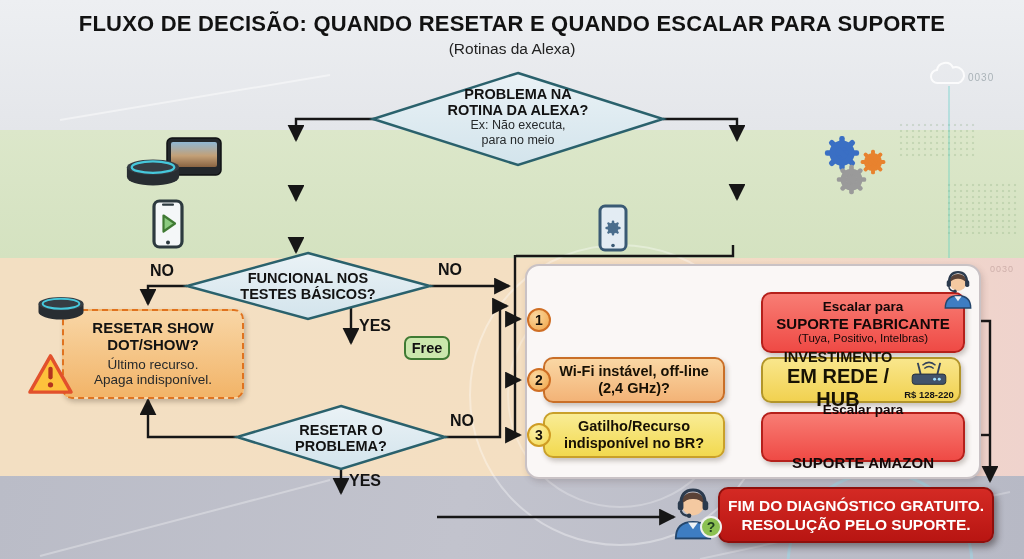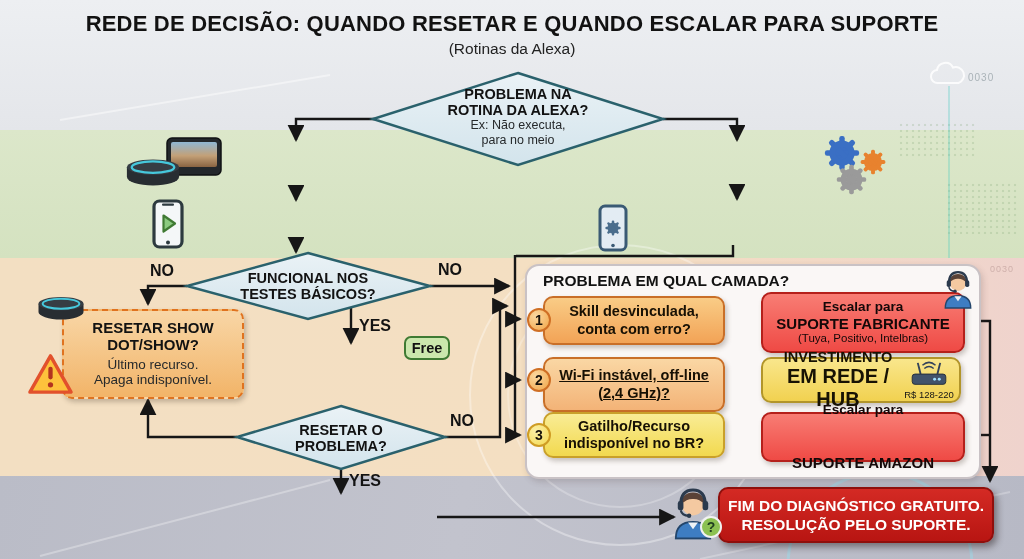--- a/index.html
+++ b/index.html
@@ -37,21 +37,21 @@
   <div class="dotgrid" style="left:946px;top:182px;width:72px;height:52px;"></div>
   <div class="abs" style="left:948px;top:86px;width:2px;height:172px;background:#3ec8c0;opacity:.28;z-index:1;"></div>
   <div class="abs" style="left:928px;top:60px;width:40px;height:28px;z-index:1;opacity:.85;">
     <svg width="40" height="28" viewBox="0 0 40 26">
         <path d="M10 22 a6.5 6.5 0 0 1 -1 -13 a8.5 8.5 0 0 1 16 -2.5 a6.5 6.5 0 0 1 5.5 15.5 z" fill="none" stroke="#ffffff" stroke-width="2"></path>
       </svg>
   </div>
   <div class="abs" style="left:968px;top:72px;font-size:10px;color:#aab3b8;z-index:1;letter-spacing:1px;">0030</div>
   <div class="abs" style="left:990px;top:264px;font-size:9px;color:#cfb0ab;z-index:1;letter-spacing:1px;">0030</div>
 
-  <div class="abs title-line" style="left:0;top:12px;width:1024px;text-align:center;font-size:22px;letter-spacing:.2px;z-index:4;">REDE DE DECISÃO: QUANDO RESETAR E QUANDO ESCALAR PARA SUPORTE</div>
+  <div class="abs title-line" style="left:0;top:12px;width:1024px;text-align:center;font-size:22px;letter-spacing:.2px;z-index:4;">FLUXO DE DECISÃO: QUANDO RESETAR E QUANDO ESCALAR PARA SUPORTE</div>
   <div class="abs" style="left:0;top:40px;width:1024px;text-align:center;font-size:15.5px;color:#222;z-index:4;">(Rotinas da Alexa)</div>
 
   <svg class="abs" width="1024" height="559" viewBox="0 0 1024 559" style="left:0;top:0;z-index:2;">
     <defs>
       <marker id="ah" markerWidth="8" markerHeight="8" refX="6.2" refY="3.5" orient="auto">
         <path d="M0,0 L7,3.5 L0,7 Z" fill="#161616"></path>
       </marker>
       <linearGradient id="dg" x1="0" y1="0" x2="0" y2="1">
         <stop offset="0" stop-color="#eaf2f6"></stop>
           <stop offset="1" stop-color="#d3e4ec"></stop>
@@ -159,50 +159,48 @@
 
   <div class="green-box ctr shadow" style="left:270px;top:347px;width:163px;height:46px;font-size:15.5px;line-height:1.2;padding:0 18px;box-sizing:border-box;">Testar Skill e Rediscovery</div>
   <div class="abs ctr" style="left:404px;top:336px;width:46px;height:24px;background:#cbe7ad;border:2px solid #3f7a33;border-radius:7px;font-size:14.5px;font-weight:bold;color:#121212;z-index:4;box-sizing:border-box;">Free</div>
 
   <div class="green-box ctr shadow" style="left:238px;top:498px;width:199px;height:38px;font-size:16px;white-space:nowrap;">Rotina volta a funcionar</div>
   <div class="abs col" style="left:718px;top:487px;width:272px;height:52px;background:linear-gradient(180deg,#d42a24,#b81512);border:2px solid #8f0f0c;border-radius:10px;z-index:3;box-shadow:3px 4px 7px rgba(30,20,20,.45);">
     <span style="color:#fff;font-weight:bold;font-size:15.5px;line-height:1.25;">FIM DO DIAGNÓSTICO GRATUITO.</span>
     <span style="color:#fff;font-weight:bold;font-size:15.5px;line-height:1.25;">RESOLUÇÃO PELO SUPORTE.</span>
   </div>
 
-  <div class="abs title-line" style="left:543px;top:272px;font-size:15.5px;z-index:3;">PROBLEMA EM QUAL CAMADA?</div>
 
   <div class="numc ctr" style="left:527px;top:308px;background:radial-gradient(circle at 35% 30%,#fbd9a0,#f0a447);border:2px solid #cf6f25;box-sizing:border-box;">1</div>
-  <div class="qbox ctr shadow" style="left:543px;top:296px;width:182px;height:49px;background:linear-gradient(180deg,#f9cc86,#f2a356);border:2px solid #c96f28;font-weight:bold;font-size:14.5px;color:#171004;line-height:1.2;padding:0 14px;box-sizing:border-box;">Skill desvinculada, conta com erro?</div>
   <div class="qbox col shadow red-res" style="left:761px;top:292px;width:200px;height:57px;">
     <span style="font-weight:bold;font-size:13.5px;line-height:1.15;">Escalar para</span>
     <span style="font-weight:bold;font-size:15px;line-height:1.15;">SUPORTE FABRICANTE</span>
     <span style="font-size:11.5px;line-height:1.2;">(Tuya, Positivo, Intelbras)</span>
   </div>
 
   <div class="numc ctr" style="left:527px;top:368px;background:radial-gradient(circle at 35% 30%,#fbd9a0,#f0a447);border:2px solid #cf6f25;box-sizing:border-box;">2</div>
-  <div class="qbox ctr shadow" style="left:543px;top:357px;width:182px;height:55px;background:linear-gradient(180deg,#fad7a4,#f3b377);border:2px solid #c96f28;font-weight:bold;font-size:14.5px;color:#171004;line-height:1.2;padding:0 10px;box-sizing:border-box;text-decoration:underline;">Wi-Fi instável, off-line (2,4 GHz)?</div>
+  <div class="qbox ctr shadow" style="left:543px;top:357px;width:182px;height:46px;background:linear-gradient(180deg,#fad7a4,#f3b377);border:2px solid #c96f28;font-weight:bold;font-size:14.5px;color:#171004;line-height:1.2;padding:0 10px;box-sizing:border-box;">Wi-Fi instável, off-line (2,4 GHz)?</div>
   <div class="qbox shadow yellow-res" style="left:761px;top:357px;width:200px;height:46px;display:flex;align-items:center;box-sizing:border-box;padding:2px 4px 2px 10px;">
     <div class="col" style="flex:1;">
       <span style="font-weight:bold;font-size:14.5px;line-height:1.15;">INVESTIMENTO</span>
       <span style="font-weight:bold;font-size:20px;line-height:1.15;">EM REDE / HUB</span>
     </div>
     <div class="col" style="width:52px;">
       <span>
         <svg width="40" height="28" viewBox="0 0 40 30">
           <line x1="11" y1="14" x2="8" y2="2" stroke="#33435a" stroke-width="2"></line>
           <line x1="29" y1="14" x2="32" y2="2" stroke="#33435a" stroke-width="2"></line>
           <path d="M15 8 Q20 4 25 8" stroke="#33435a" fill="none" stroke-width="1.6"></path>
           <path d="M13 4.5 Q20 -1.5 27 4.5" stroke="#33435a" fill="none" stroke-width="1.6"></path>
           <rect x="2" y="14" width="36" height="11" rx="3" fill="#41536b" stroke="#222c3a"></rect>
           <circle cx="26" cy="19.5" r="1.6" fill="#9fe0ff"></circle>
             <circle cx="31" cy="19.5" r="1.6" fill="#9fe0ff"></circle>
         </svg>
       </span>
-      <span style="font-weight:normal;font-size:9.5px;color:#141414;">R$ 128-220</span>
+      <span style="font-weight:bold;font-size:9.5px;color:#141414;">R$ 128-220</span>
     </div>
   </div>
 
   <div class="numc ctr" style="left:527px;top:423px;background:radial-gradient(circle at 35% 30%,#fcf0a8,#f3d94f);border:2px solid #cf9c25;box-sizing:border-box;">3</div>
   <div class="qbox ctr shadow" style="left:543px;top:412px;width:182px;height:46px;background:linear-gradient(180deg,#f9ec95,#f2d94f);border:2px solid #c9a02a;font-weight:bold;font-size:14.5px;color:#171004;line-height:1.2;padding:0 10px;box-sizing:border-box;">Gatilho/Recurso indisponível no BR?</div>
   <div class="qbox col shadow red-res" style="left:761px;top:412px;width:200px;height:46px;">
     <span style="font-weight:bold;font-size:13.5px;line-height:1.2;">Escalar para</span>
     <span style="font-weight:bold;font-size:15px;line-height:1.2;margin-top:36px;">SUPORTE AMAZON</span>
   </div>
 

